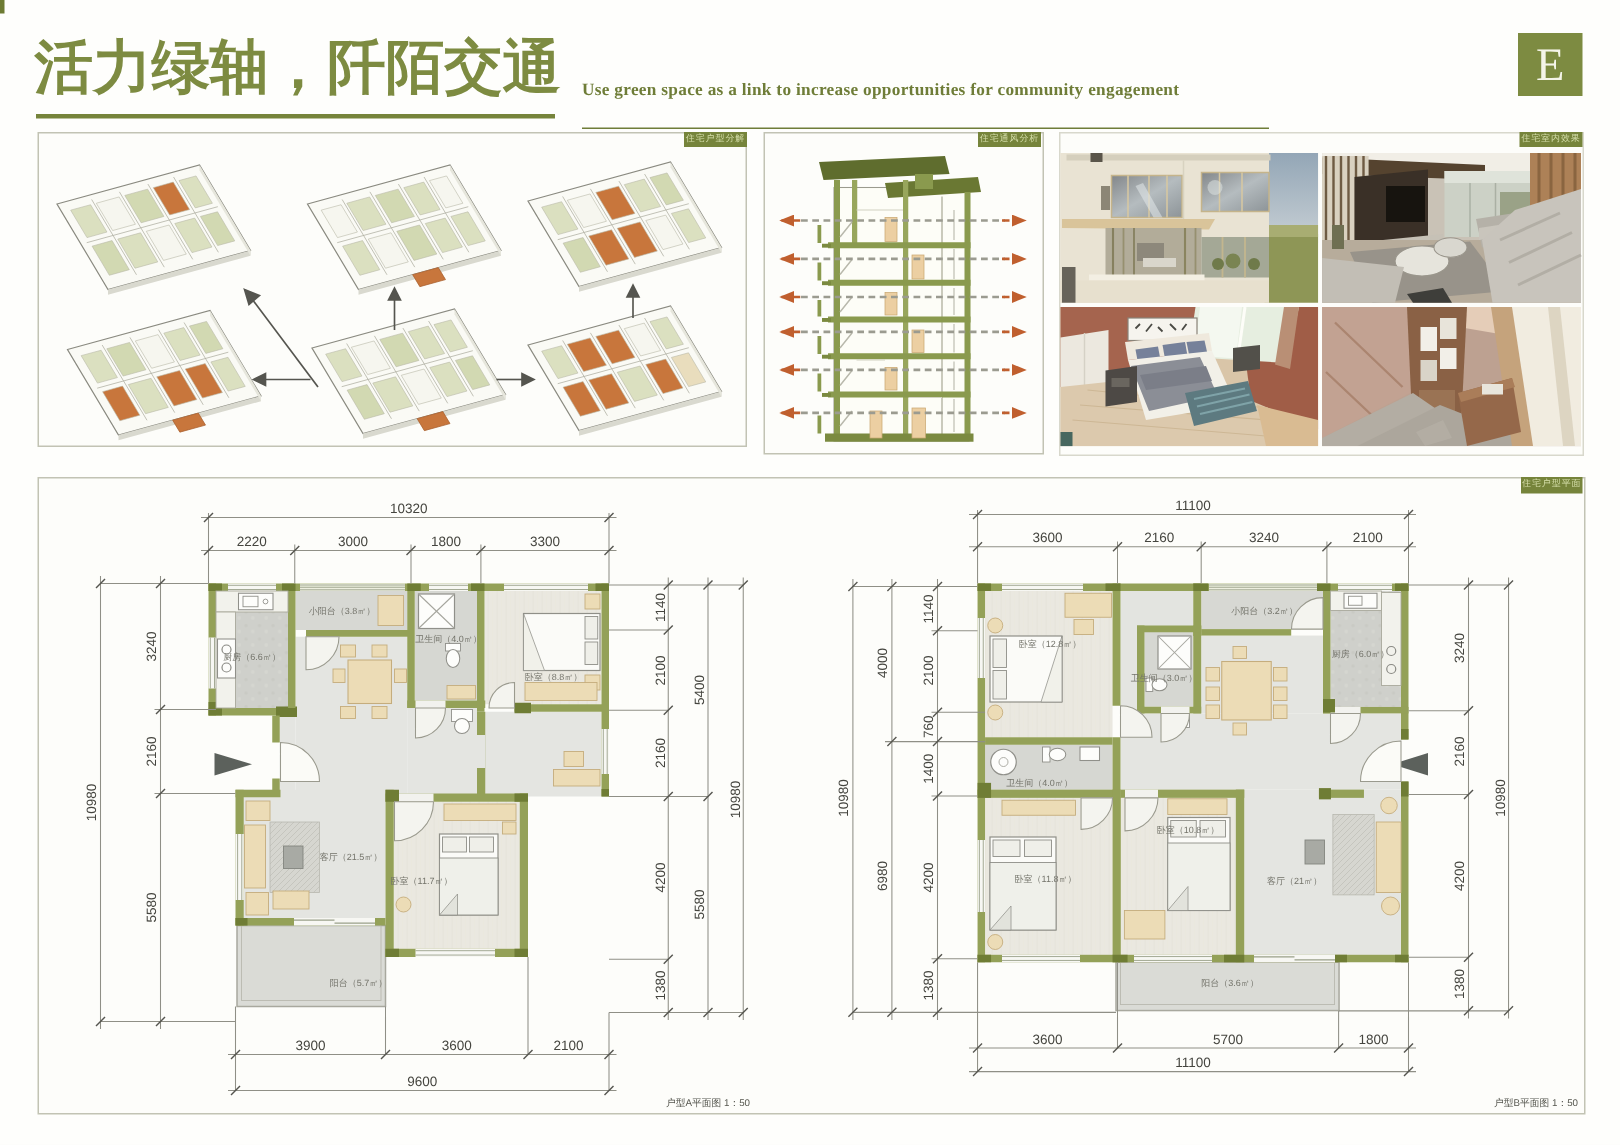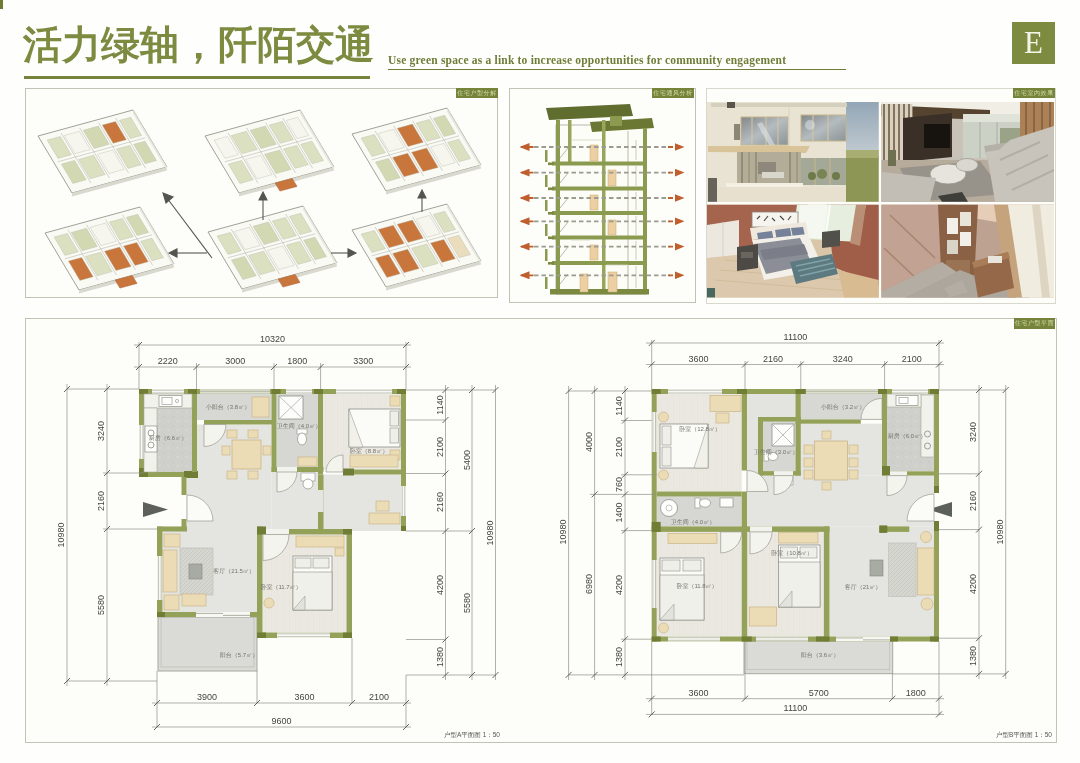--- a/index.html
+++ b/index.html
@@ -11,21 +11,21 @@
 </style>
 </head>
 <body>
 <div id="page">
 
   <div class="abs" style="left:0;top:0;width:3px;height:9px;background:#6d7b33;"></div>
 
   <div class="abs" style="left:23px;top:18px;width:360px;height:56px;font-family:'Liberation Serif',serif;font-weight:bold;font-size:39px;color:#7d8b41;letter-spacing:0px;white-space:nowrap;">活力绿轴，阡陌交通</div>
 
 
-  <div class="abs" style="left:388px;top:54px;width:458px;font-family:'Liberation Serif',serif;font-weight:bold;font-size:11.5px;color:#6f7d38;letter-spacing:0.2px;white-space:nowrap;border-bottom:1.5px solid #6f7d38;padding-bottom:3px;">Use green space as a link to increase opportunities for community engagement</div>
+  <div class="abs" style="left:388px;top:54px;width:458px;font-family:'Liberation Serif',serif;font-weight:bold;font-size:11.5px;color:#6f7d38;letter-spacing:0.2px;white-space:nowrap;border-bottom:1.5px solid #6f7d38;padding-bottom:19px;">Use green space as a link to increase opportunities for community engagement</div>
 
   <div class="abs" style="left:24px;top:76px;width:346px;height:3px;background:#76843b;"></div>
 
   <div class="abs" style="left:1012px;top:22px;width:43px;height:42px;background:#7d8b41;color:#f4f4e8;font-family:'Liberation Serif',serif;font-size:31px;text-align:center;line-height:42px;">E</div>
 
   <div class="panel" style="left:25px;top:88px;width:471px;height:208px;"></div>
 
   <div class="tag" style="left:456px;top:88px;width:42px;height:10px;">住宅户型分解</div>
   <svg class="abs" style="left:25px;top:88px;" width="473" height="210" viewBox="25 88 473 210" id="p1svg">
 

